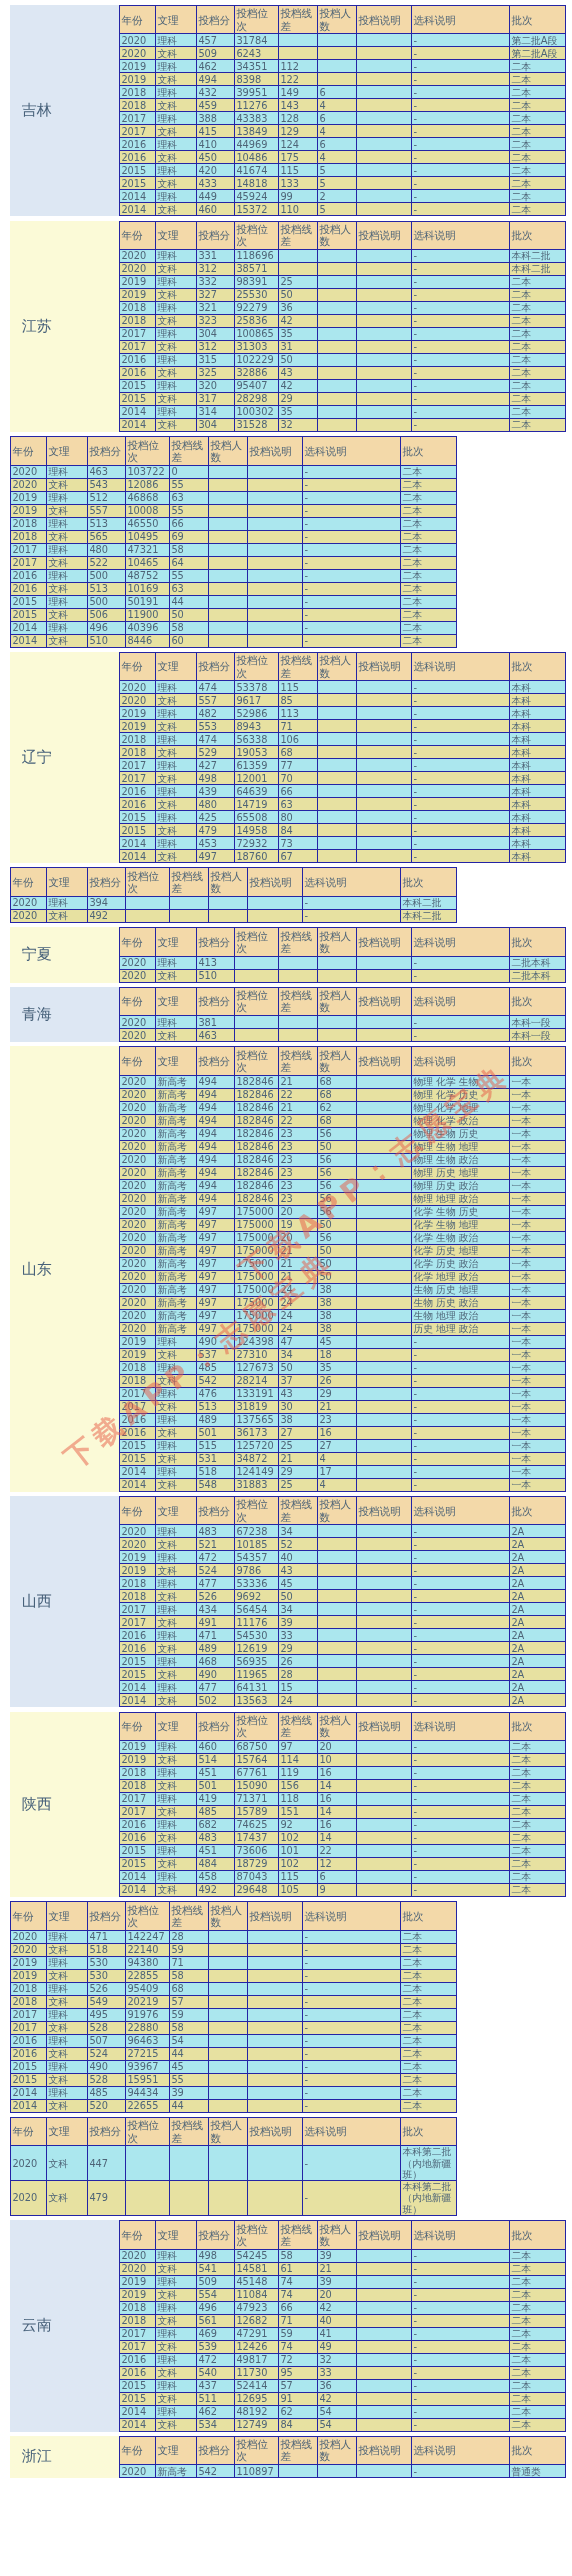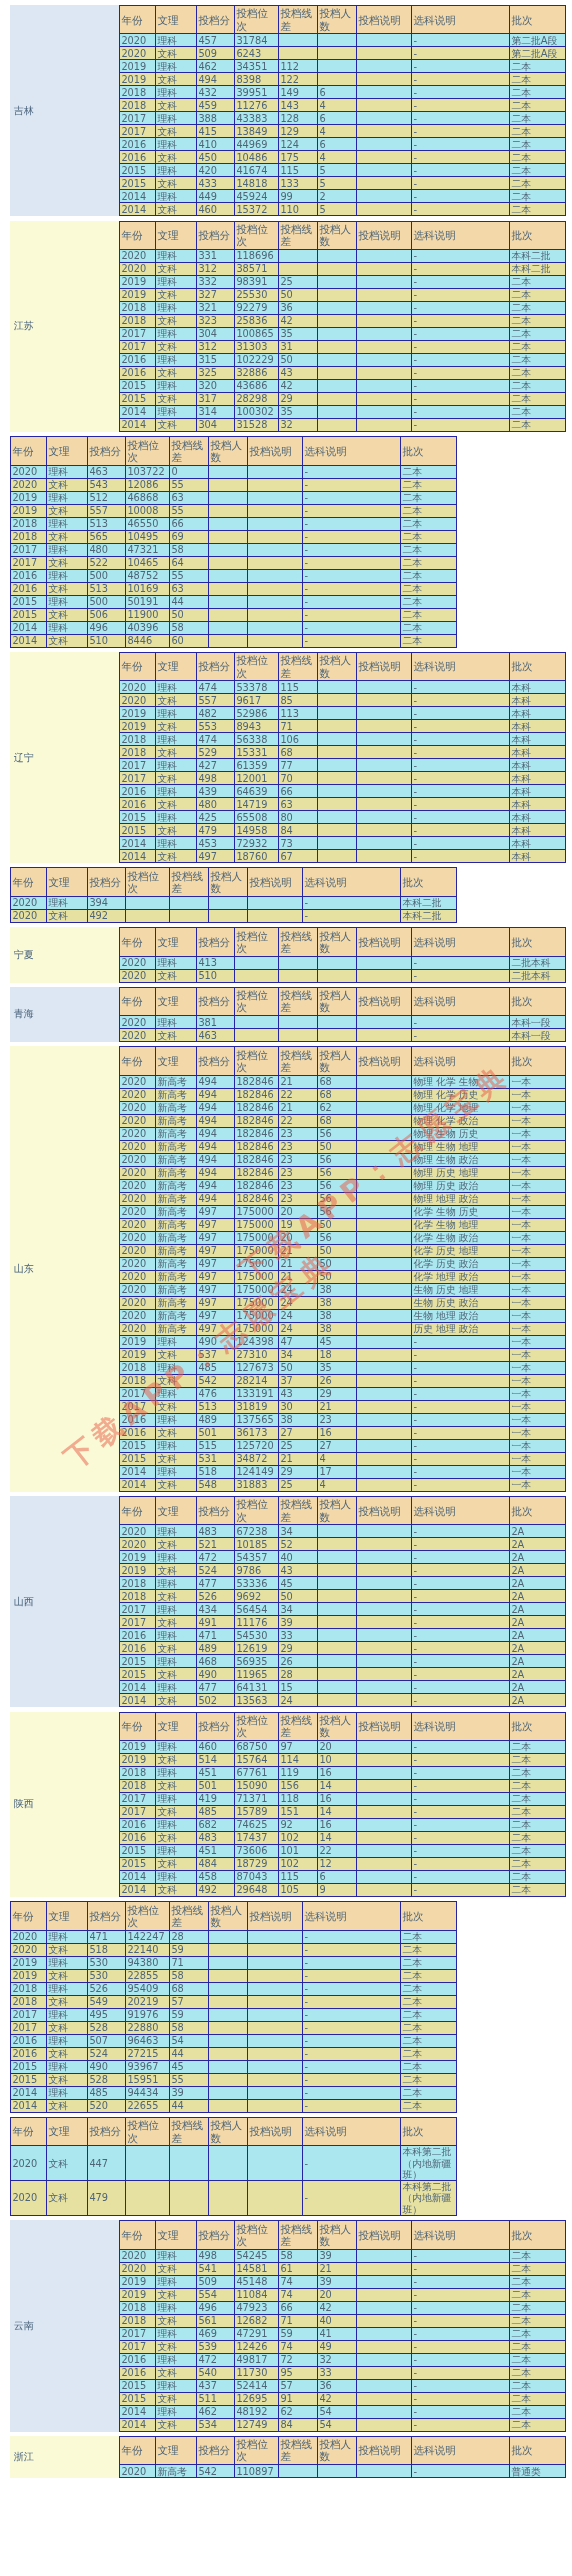--- a/index.html
+++ b/index.html
@@ -1,20 +1,20 @@
 <!DOCTYPE html>
 <html style="font-size:13px"><head>
 <meta charset="utf-8">
 <style>
   html,body{margin:0;padding:0;background:#ffffff;}
   body{width:572px;font-family:"DejaVu Sans","Liberation Sans",sans-serif;}
   .page{position:relative;width:572px;box-sizing:border-box;padding:4.9px 0 3.3px 9.8px;overflow:hidden;}
   .section{display:flex;margin-bottom:4.1px;align-items:stretch;}
   .province{flex:0 0 109px;width:109px;display:flex;align-items:center;box-sizing:border-box;
-            padding-left:4px;font-size:10px;color:#47617a;}
+            padding-left:12px;font-size:15px;color:#47617a;}
   .prov-blue{background:#dde7f3;}
   .prov-yellow{background:#fbfad7;}
   table{border-collapse:collapse;table-layout:fixed;width:445px;flex:0 0 445px;}
   th,td{border:0.8px solid #2424a5;color:#4e6477;text-align:left;vertical-align:middle;
         overflow:hidden;box-sizing:border-box;}
   th{background:#f3d9a9;font-size:10.6px;font-weight:normal;padding:1.6px;height:28px;line-height:1.15;word-break:break-all;}
   td{font-size:9.8px;padding:0 1.6px;height:13px;line-height:1.15;word-break:break-all;white-space:normal;}
   tr.cyan td{background:#abe7ee;}
   tr.yell td{background:#e7e1a1;}
   .watermark{position:absolute;color:rgba(231,91,69,0.5);font-size:29px;font-weight:bold;
@@ -348,21 +348,21 @@
               <td>43</td>
               <td></td>
               <td></td>
               <td>-</td>
               <td>二本</td>
             </tr>
             <tr class="cyan">
               <td>2015</td>
               <td>理科</td>
               <td>320</td>
-              <td>43686</td>
+              <td>95407</td>
               <td>42</td>
               <td></td>
               <td></td>
               <td>-</td>
               <td>二本</td>
             </tr>
             <tr class="yell">
               <td>2015</td>
               <td>文科</td>
               <td>317</td>
@@ -662,21 +662,21 @@
               <td>106</td>
               <td></td>
               <td></td>
               <td>-</td>
               <td>本科</td>
             </tr>
             <tr class="yell">
               <td>2018</td>
               <td>文科</td>
               <td>529</td>
-              <td>15331</td>
+              <td>19053</td>
               <td>68</td>
               <td></td>
               <td></td>
               <td>-</td>
               <td>本科</td>
             </tr>
             <tr class="cyan">
               <td>2017</td>
               <td>理科</td>
               <td>427</td>

